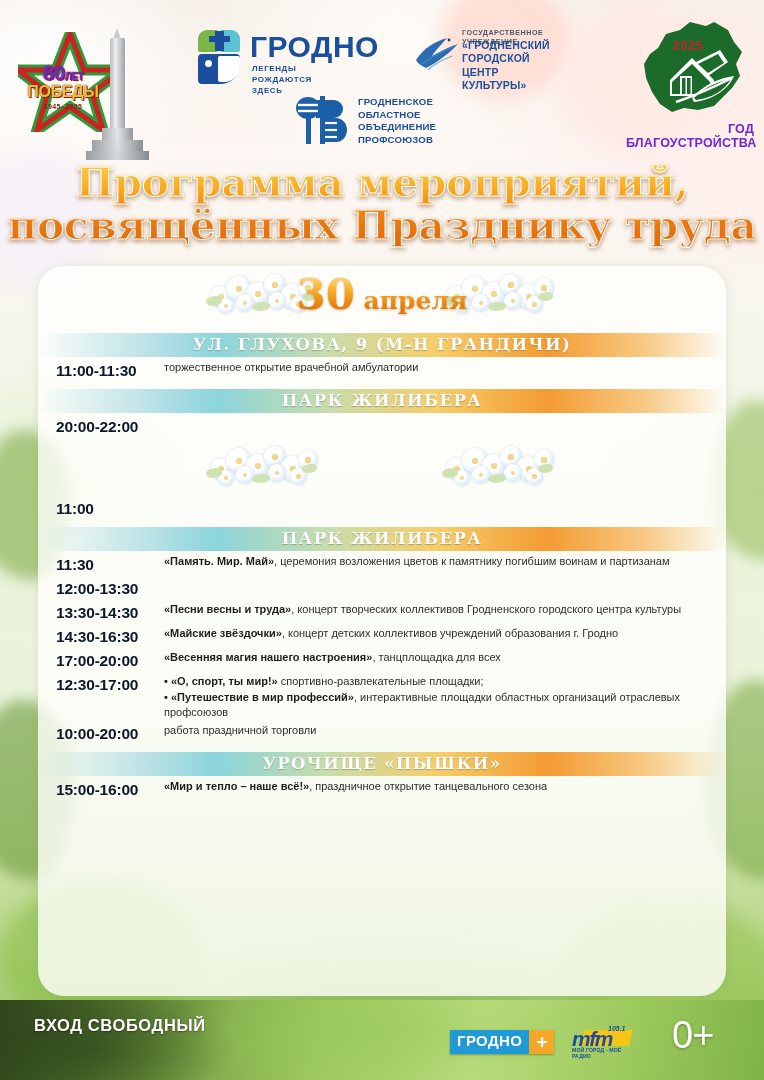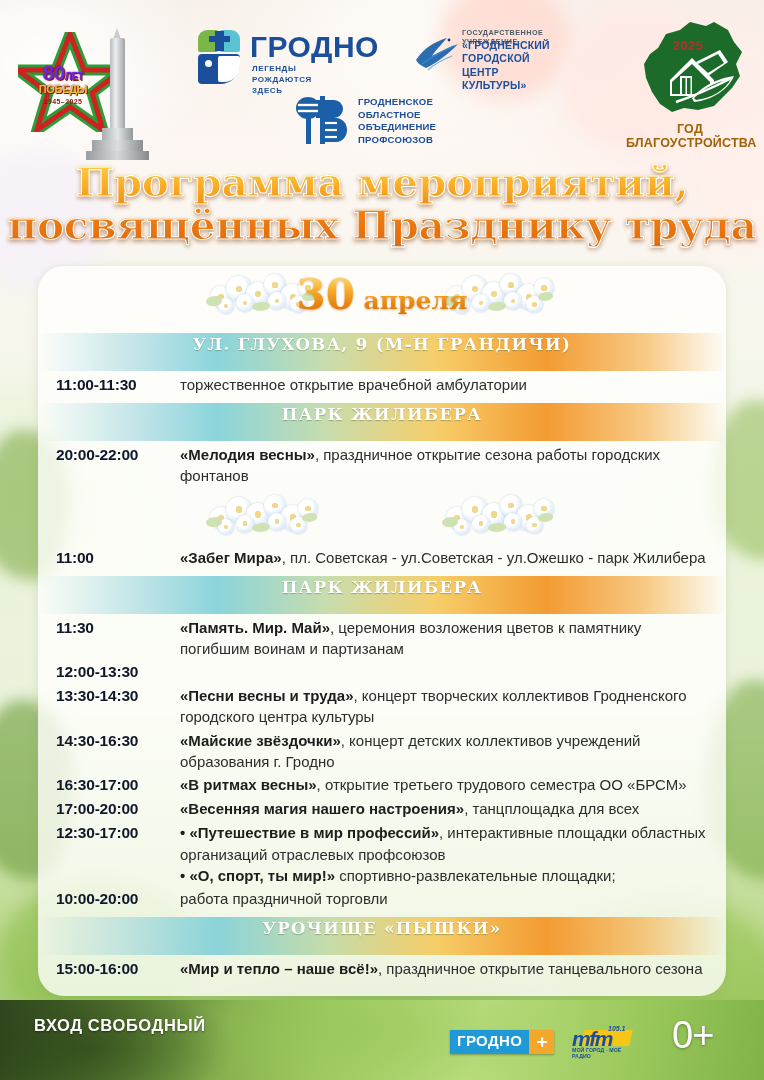--- a/index.html
+++ b/index.html
@@ -41,21 +41,21 @@
      background:linear-gradient(90deg,#a9aeb1,#e2e5e6,#93989c);}
   .obelisk .base2{position:absolute;left:2px;top:112px;width:51px;height:12px;
      background:linear-gradient(90deg,#9da2a6,#dcdfe1,#8b9094);}
   .obelisk .base3{position:absolute;left:-4px;top:123px;width:63px;height:9px;
      background:linear-gradient(90deg,#989da1,#d5d8da,#868b8f);}
   .v-text{position:absolute;left:8px;top:34px;width:74px;text-align:center;
      font-family:"Liberation Sans",sans-serif;line-height:1;}
   .v80{font-size:21px;font-weight:bold;color:#6d28d9;letter-spacing:-.5px;
      text-shadow:0 0 2px #8a1b12,1px 1px 0 #8a1b12;}
   .v80 .sm{font-size:10px;}
-  .vpob{font-size:11px;font-weight:bold;color:#e8c23a;letter-spacing:-.3px;margin-top:1px;
+  .vpob{font-size:16px;font-weight:bold;color:#e8c23a;letter-spacing:-.3px;margin-top:1px;
      text-shadow:0 0 2px #8a1b12,1px 1px 0 #8a1b12;}
   .vyr{font-size:7px;font-weight:bold;color:#8a1b12;margin-top:3px;letter-spacing:.4px;}
 
   .grodno-logo{position:absolute;left:198px;top:28px;}
   .gl-mark{position:absolute;left:0;top:2px;width:44px;height:54px;}
   .gl-mark .q1{position:absolute;left:0;top:0;width:20px;height:22px;background:#7ab648;border-radius:9px 2px 2px 2px;}
   .gl-mark .q2{position:absolute;left:22px;top:0;width:20px;height:22px;background:#5bc2d4;border-radius:2px 9px 2px 2px;}
   .gl-mark .cross{position:absolute;left:17px;top:1px;width:9px;height:20px;background:#1b4f9c;}
   .gl-mark .crossh{position:absolute;left:11px;top:6px;width:21px;height:6px;background:#1b4f9c;}
   .gl-mark .body{position:absolute;left:0;top:24px;width:42px;height:30px;background:#1b4f9c;
@@ -74,22 +74,22 @@
 
   .profs{position:absolute;left:292px;top:92px;}
   .pf-mark{position:absolute;left:0;top:0;width:62px;height:58px;}
   .pf-mark svg{display:block;}
   .pf-t{position:absolute;left:66px;top:4px;font-size:9.6px;font-weight:bold;color:#1b4f9c;line-height:1.32;letter-spacing:.2px;}
 
   .year-emblem{position:absolute;left:632px;top:18px;width:124px;height:130px;}
   .ye-map{position:absolute;left:4px;top:0;width:112px;height:100px;}
   .ye-2025{position:absolute;left:0;top:20px;width:112px;text-align:center;font-size:13px;
       font-weight:bold;color:#c1272d;letter-spacing:.5px;}
-  .ye-cap{position:absolute;left:-6px;top:104px;width:128px;text-align:center;font-size:12.5px;
-      font-weight:bold;color:#a16207;letter-spacing:.2px;}
+  .ye-cap{position:absolute;left:-6px;top:104px;width:128px;text-align:right;font-size:12.5px;
+      font-weight:bold;color:#6d28d9;letter-spacing:.2px;}
 
   
   .title{position:absolute;left:0;top:160px;width:764px;text-align:center;
      font-family:"DejaVu Serif", serif;font-weight:bold;font-style:normal;
      font-size:40px;line-height:1.08;letter-spacing:-.4px;
      background:linear-gradient(180deg,#fdd34a 0%,#f9ab22 32%,#ef7f13 62%,#e06a0c 100%);
      -webkit-background-clip:text;background-clip:text;color:transparent;
      -webkit-text-stroke:1.1px #ffffff;
      filter:drop-shadow(0 2px 2px rgba(120,55,0,.45));
      transform:scaleX(1.02);
@@ -114,41 +114,41 @@
   .dateband .small{font-size:25px;}
   .flowers{position:absolute;top:2px;width:116px;height:48px;pointer-events:none;}
   .fl-l{left:168px;} .fl-r{right:168px;}
   .fl{position:absolute;border-radius:50%;}
   .fl.p{background:radial-gradient(circle at 38% 35%,#ffffff 0 38%,#e8f1fb 58%,#cfe0f2 100%);
      box-shadow:0 0 2px rgba(170,190,210,.8);}
   .fl.c{background:radial-gradient(circle at 50% 50%,#f2d98a 0 45%,#e0c06a 100%);}
   .fl.lf{background:#cfe2b4;border-radius:60% 40% 55% 45%;}
 
   
-  .venue{height:38px;margin:7px 0 3px;position:relative;
+  .venue{height:24px;margin:7px 0 3px;position:relative;
      background:linear-gradient(90deg,
         rgba(255,255,255,0) 0%,
         rgba(150,210,220,.55) 14%,
         rgba(120,205,215,.85) 26%,
         rgba(190,215,160,.85) 42%,
         rgba(246,200,90,.9) 58%,
         rgba(243,150,40,.95) 74%,
         rgba(246,178,80,.7) 88%,
         rgba(255,255,255,0) 100%);
   }
   .venue span{position:absolute;left:0;right:0;top:2px;text-align:center;
      font-family:"DejaVu Serif",serif;font-weight:bold;font-size:16.5px;letter-spacing:1.4px;
      color:#ffffff;text-shadow:0 1px 1px rgba(90,110,70,.45);}
 
   
   .rows{padding:0 16px 0 18px;}
   .row{display:flex;align-items:flex-start;margin-bottom:2px;}
   .time{flex:0 0 108px;font-size:15.5px;font-weight:bold;color:#0f172a;
      letter-spacing:-.2px;line-height:1.42;white-space:nowrap;}
-  .desc{flex:1;font-size:15px;color:#2d2d2d;line-height:1.42;margin-left:16px;}
+  .desc{flex:1;font-size:11px;color:#2d2d2d;line-height:1.42;}
   .desc b{font-weight:bold;color:#1d1d1d;}
   .desc .bullet{display:block;}
 
   
   .footer{position:absolute;left:0;top:1000px;width:764px;height:80px;overflow:hidden;}
   .footer-bg{position:absolute;inset:0;
      background:
        radial-gradient(ellipse 200px 90px at 12% 60%, rgba(40,70,20,.55), rgba(40,70,20,0) 72%),
        radial-gradient(ellipse 280px 90px at 48% 40%, rgba(150,200,90,.55), rgba(150,200,90,0) 70%),
        linear-gradient(100deg,#4d6b2e 0%,#6f9840 18%,#9ec95e 42%,#b9dc7d 62%,#9cc95c 82%,#7fb348 100%);
@@ -344,21 +344,20 @@
           <div class="time">11:00-11:30</div>
           <div class="desc">торжественное открытие врачебной амбулатории</div>
         </div>
       </div>
       <div class="venue">
         <span>ПАРК ЖИЛИБЕРА</span>
       </div>
       <div class="rows">
         <div class="row">
           <div class="time">20:00-22:00</div>
-          <div class="desc"><b>«Мелодия весны»</b>, праздничное открытие сезона работы городских фонтанов</div>
         </div>
       </div>
       <div class="dateband">
         <div class="flowers fl-l">
           <div class="fl p" style="left: 4px; top: 14px; width: 22px; height: 22px;"></div>
           <div class="fl c" style="left: 12.14px; top: 22.14px; width: 5.72px; height: 5.72px;"></div>
           <div class="fl p" style="left: 20px; top: 4px; width: 26px; height: 26px;"></div>
           <div class="fl c" style="left: 29.62px; top: 13.62px; width: 6.76px; height: 6.76px;"></div>
           <div class="fl p" style="left: 40px; top: 10px; width: 24px; height: 24px;"></div>
           <div class="fl c" style="left: 48.88px; top: 18.88px; width: 6.24px; height: 6.24px;"></div>
@@ -402,21 +401,20 @@
           <div class="fl p" style="left: 84px; top: 24px; width: 17px; height: 17px;"></div>
           <div class="fl c" style="left: 90.29px; top: 30.29px; width: 4.42px; height: 4.42px;"></div>
           <div class="fl lf" style="left: 0px; top: 24px; width: 16px; height: 10px;"></div>
           <div class="fl lf" style="left: 46px; top: 30px; width: 18px; height: 9px;"></div>
           <div class="fl lf" style="left: 96px; top: 20px; width: 15px; height: 9px;"></div>
         </div>
       </div>
       <div class="rows">
         <div class="row">
           <div class="time">11:00</div>
-          <div class="desc"><b>«Забег Мира»</b>, пл. Советская - ул.Советская - ул.Ожешко - парк Жилибера</div>
         </div>
       </div>
       <div class="venue">
         <span>ПАРК ЖИЛИБЕРА</span>
       </div>
       <div class="rows">
         <div class="row">
           <div class="time">11:30</div>
           <div class="desc"><b>«Память. Мир. Май»</b>, церемония возложения цветов к памятнику погибшим воинам и партизанам</div>
         </div>
@@ -425,32 +423,28 @@
         </div>
         <div class="row">
           <div class="time">13:30-14:30</div>
           <div class="desc"><b>«Песни весны и труда»</b>, концерт творческих коллективов Гродненского городского центра культуры</div>
         </div>
         <div class="row">
           <div class="time">14:30-16:30</div>
           <div class="desc"><b>«Майские звёздочки»</b>, концерт детских коллективов учреждений образования г. Гродно</div>
         </div>
         <div class="row">
-          <div class="time">16:30-17:00</div>
-          <div class="desc"><b>«В ритмах весны»</b>, открытие третьего трудового семестра ОО «БРСМ»</div>
-        </div>
-        <div class="row">
           <div class="time">17:00-20:00</div>
           <div class="desc"><b>«Весенняя магия нашего настроения»</b>, танцплощадка для всех</div>
         </div>
         <div class="row">
           <div class="time">12:30-17:00</div>
           <div class="desc">
+            <span class="bullet"><b>• «О, спорт, ты мир!»</b>  спортивно-развлекательные площадки;</span>
             <span class="bullet"><b>• «Путешествие в мир профессий»</b>, интерактивные площадки областных организаций отраслевых профсоюзов</span>
-            <span class="bullet"><b>• «О, спорт, ты мир!»</b>  спортивно-развлекательные площадки;</span>
           </div>
         </div>
         <div class="row">
           <div class="time">10:00-20:00</div>
           <div class="desc">работа праздничной торговли</div>
         </div>
       </div>
       <div class="venue">
         <span>УРОЧИЩЕ «ПЫШКИ»</span>
       </div>

